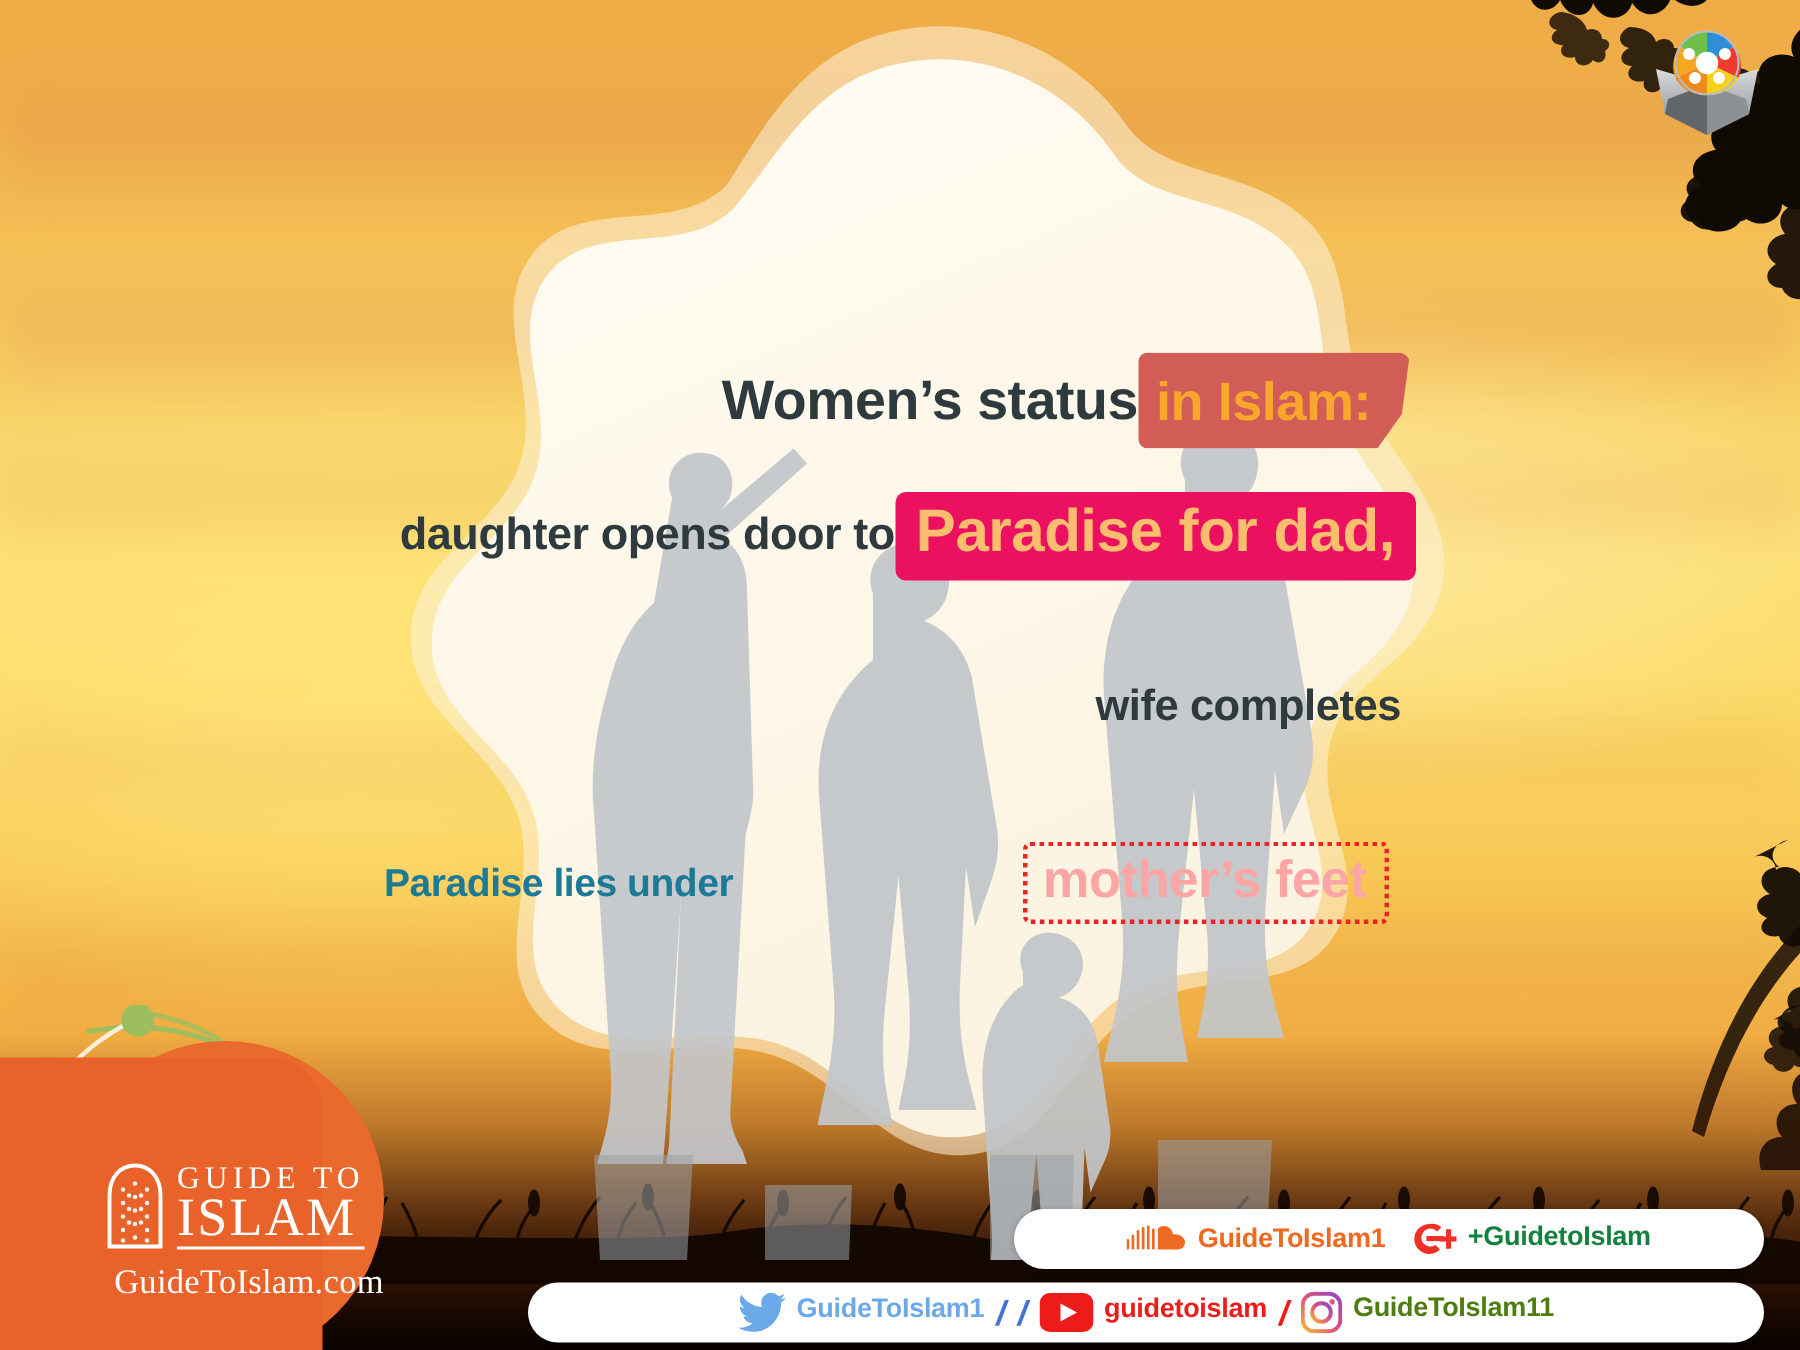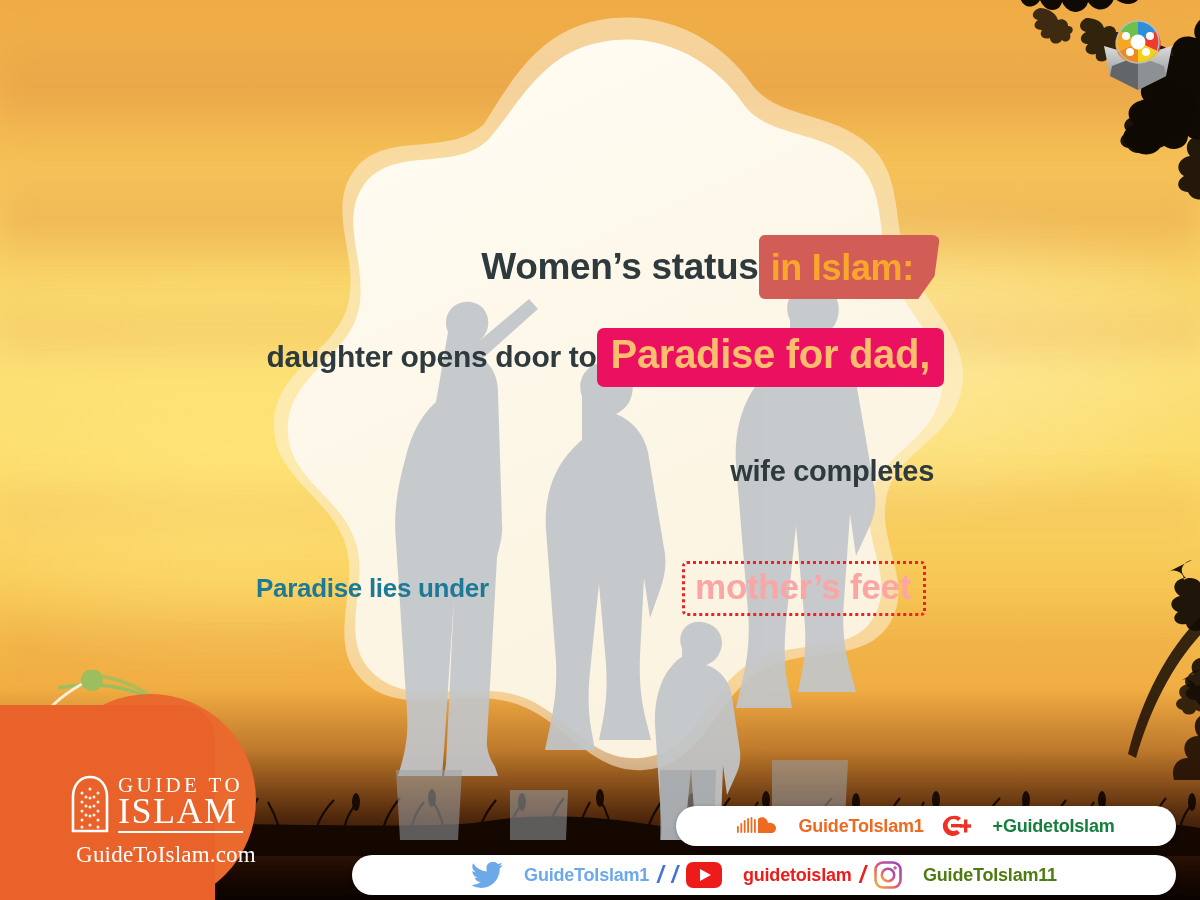--- a/index.html
+++ b/index.html
@@ -201,21 +201,21 @@
     box-shadow:0 1px 4px rgba(0,0,0,.25);
   }
   .bar-top {
     left:676px; top:806px; width:500px; height:40px;
     justify-content:center; gap:18px;
   }
   .bar-bottom {
     left:352px; top:855px; width:824px; height:40px;
     justify-content:center; gap:8px;
   }
-  .sitem { display:flex; align-items:center; gap:21px; }
+  .sitem { display:flex; gap:7px; }
   .sname { font-size:18px; font-weight:700; letter-spacing:-.2px; }
   .sep { font-size:23px; font-weight:700; font-style:italic; }
 
   .ic { display:inline-flex; align-items:center; justify-content:center; }
 </style>
 </head>
 <body>
 
 <div id="poster">
 

